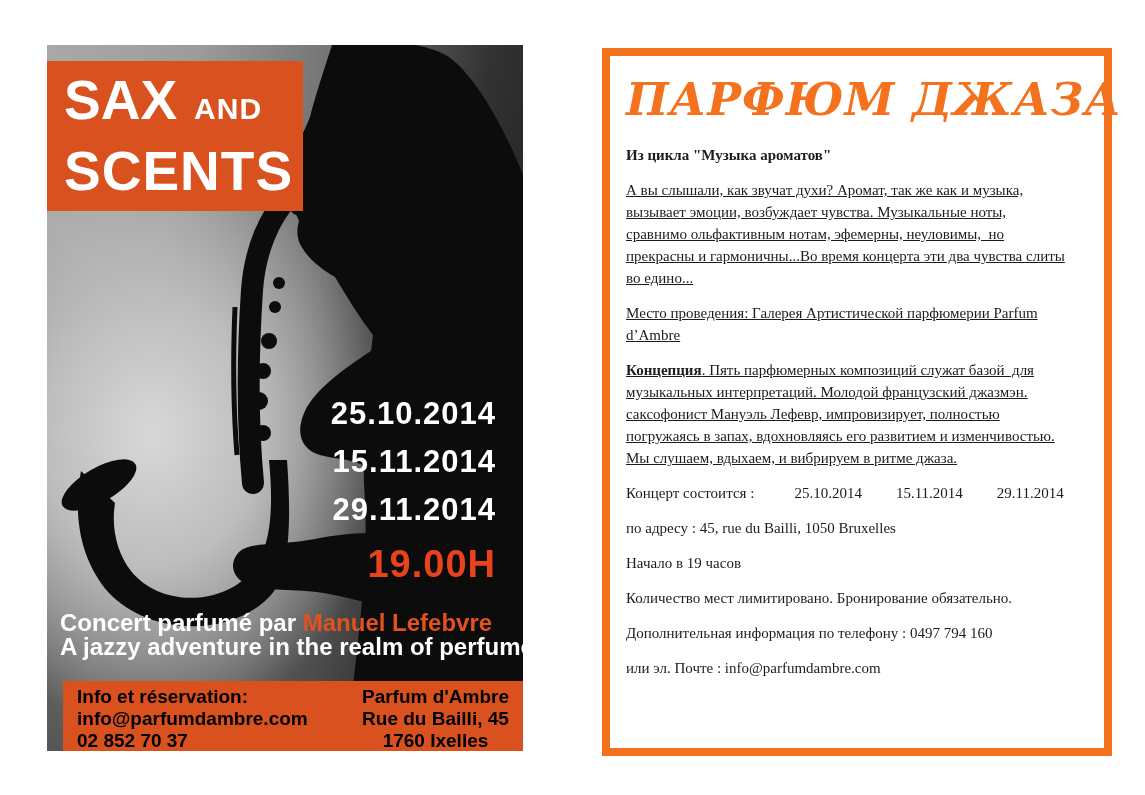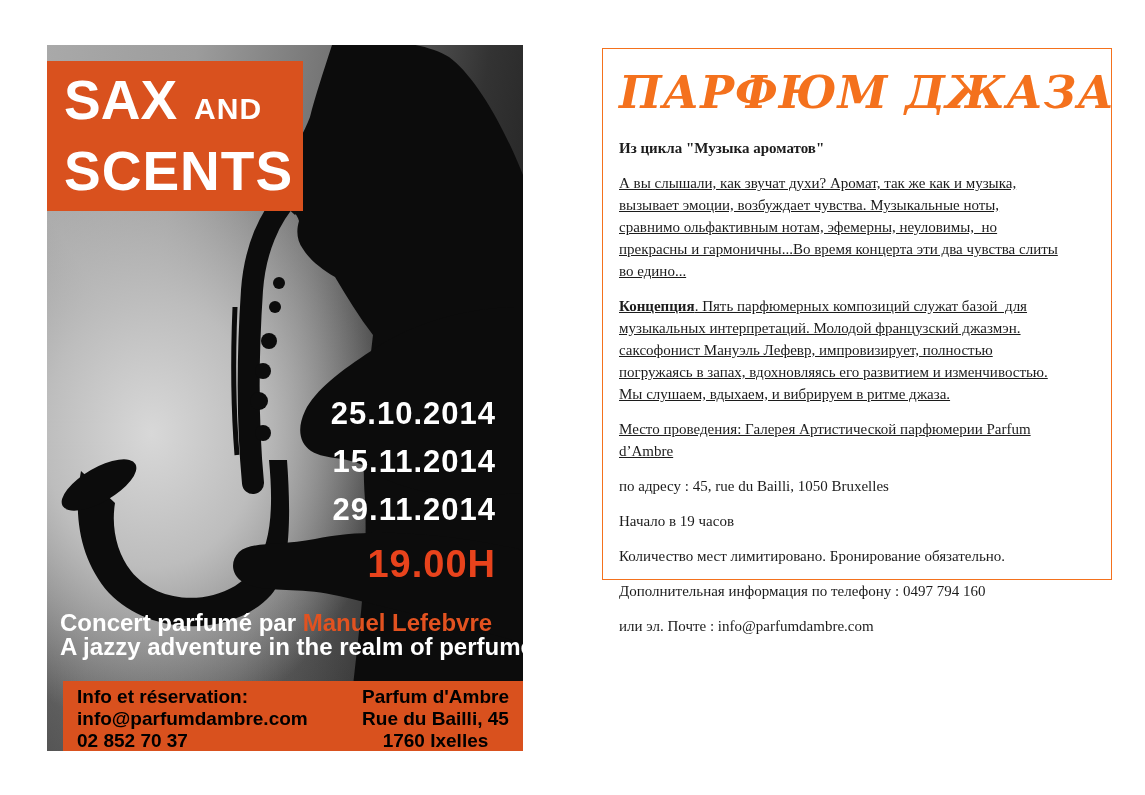--- a/index.html
+++ b/index.html
@@ -36,22 +36,22 @@
 
   .pfooter{
     position:absolute;left:16px;right:0;bottom:0;height:70px;
     color:#000000;font-weight:bold;font-size:19px;line-height:22px;
     display:flex;justify-content:space-between;padding:5px 14px;box-sizing:border-box;gap:31px;
   }
   .fr{text-align:center;}
 
   
   .flyer{
-    position:absolute;left:602px;top:48px;width:510px;height:532px;box-sizing:border-box;
-    border:1px solid #f9a8d4;padding:14px 16px 0;
+    position:absolute;left:602px;top:48px;width:510px;height:708px;box-sizing:border-box;
+    border:8px solid #f9a8d4;padding:14px 16px 0;
     font-family:"Liberation Serif",serif;color:#1c1c1c;font-size:15px;background:#fff;
   }
   .flyer h1{
     margin:0 0 14px;font-family:"DejaVu Serif",serif;font-style:italic;font-weight:bold;
     font-size:45px;line-height:60px;letter-spacing:1px;white-space:nowrap;
   }
   .flyer p{margin:0 0 13px;line-height:22px;}
   .b{font-weight:bold;}
   .ml{white-space:pre-wrap;text-decoration:underline;}
   .gap{margin-top:12px !important;}
@@ -141,28 +141,29 @@
   <h1 style="color: rgb(244, 113, 29);">ПАРФЮМ ДЖАЗА</h1>
 
   <p class="b">Из цикла "Музыка ароматов"</p>
 
   <p class="ml">А вы слышали, как звучат духи? Аромат, так же как и музыка,
 вызывает эмоции, возбуждает чувства. Музыкальные ноты,
 сравнимо ольфактивным нотам, эфемерны, неуловимы,  но
 прекрасны и гармоничны...Во время концерта эти два чувства слиты
 во едино...</p>
 
+  <p class="ml gap">Место проведения: Галерея Артистической парфюмерии Parfum
+d’Ambre</p>
+
   <p class="ml"><b>Концепция</b><span>. Пять парфюмерных композиций служат базой  для
 музыкальных интерпретаций. Молодой французский джазмэн.
 саксофонист Мануэль Лефевр, импровизирует, полностью
 погружаясь в запах, вдохновляясь его развитием и изменчивостью.
 Мы слушаем, вдыхаем, и вибрируем в ритме джаза.</span></p>
 
-  <p class="ml gap">Место проведения: Галерея Артистической парфюмерии Parfum
-d’Ambre</p>
-
+  <p class="sched"><span>Концерт состоится :</span><span class="sd sd0">25.10.2014</span><span class="sd">15.11.2014</span><span class="sd">29.11.2014</span></p>
 
   <p>по адресу : 45, rue du Bailli, 1050 Bruxelles</p>
   <p>Начало в 19 часов</p>
   <p>Количество мест лимитировано. Бронирование обязательно.</p>
   <p>Дополнительная информация по телефону : 0497 794 160</p>
   <p>или эл. Почте : info@parfumdambre.com</p>
 </div>
 
 </body></html>

